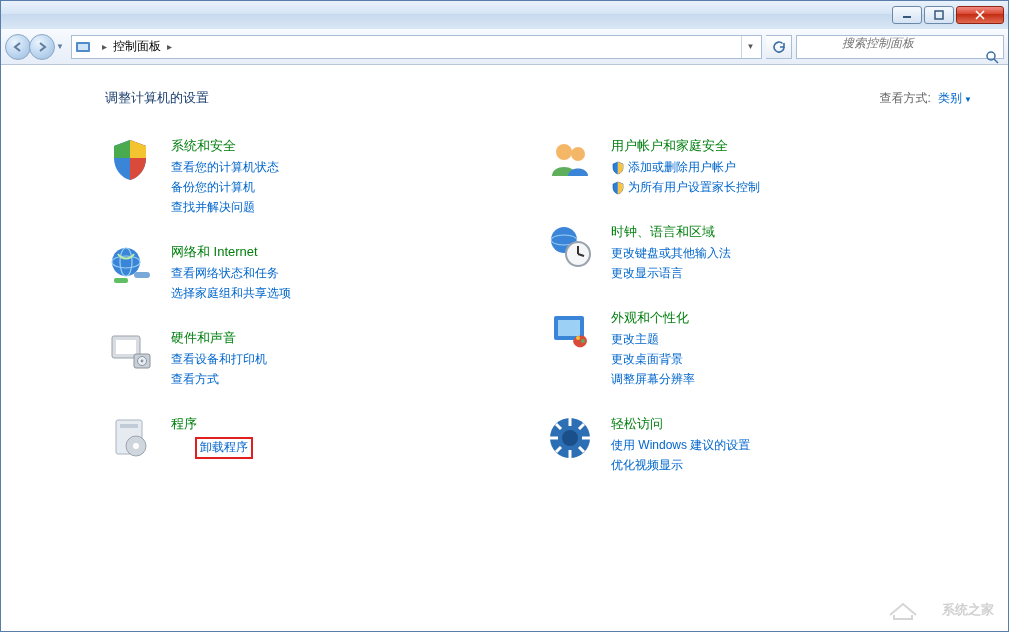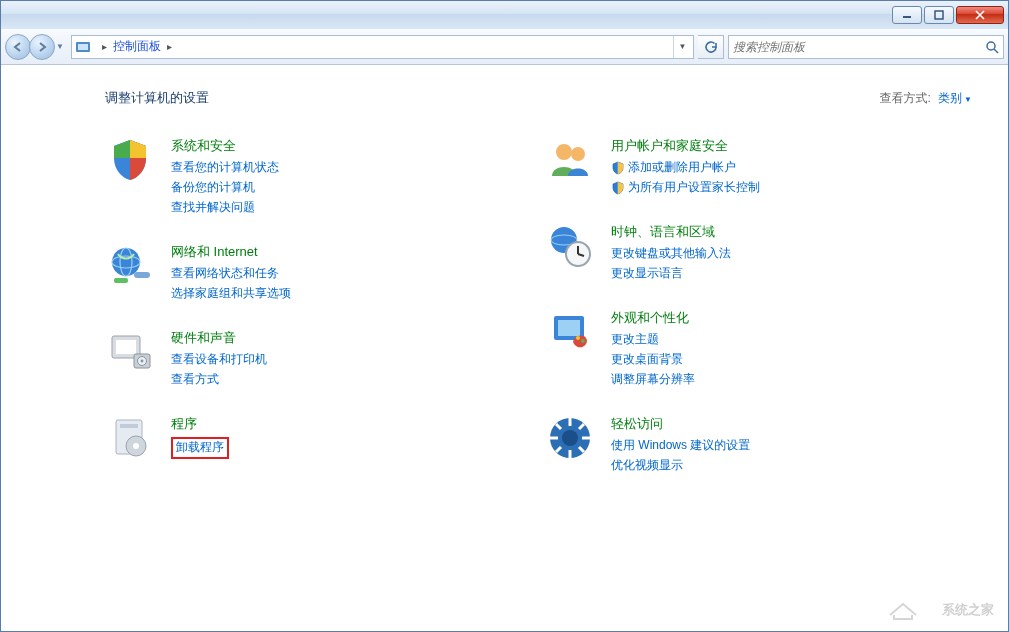--- a/index.html
+++ b/index.html
@@ -10,45 +10,45 @@
 .win-btn.close { width: 48px; background: linear-gradient(#f08b84,#d9452d 45%,#c22d14 46%,#e36a4f); color:#fff; border-color:#8e2414; }
 .win-btn svg { display:block; }
 
 .navbar { height: 36px; background: linear-gradient(#f7fafe,#e7eef8); border-bottom: 1px solid #b7c6d9; display:flex; align-items:center; padding:0 4px; gap:4px; }
 .nav-back-group { display:flex; align-items:center; }
 .nav-circle { width: 26px; height:26px; border-radius:50%; background: radial-gradient(circle at 35% 30%, #eaf4fe, #bcd5ef 55%, #9bbbdd); border:1px solid #89a7c6; display:flex; align-items:center; justify-content:center; color:#5f7c99; font-size:12px; margin-right:-2px; cursor:pointer; }
 .nav-dd { width:14px; height:22px; display:flex; align-items:center; justify-content:center; color:#5a7ca8; font-size:8px; cursor:pointer; }
 
 .addrbar { flex:1; height:24px; border:1px solid #a9bdd4; background:#fff; display:flex; align-items:center; padding:0 2px; }
 .addr-icon { width:18px; height:18px; display:flex; align-items:center; justify-content:center; margin-right:4px; }
-.addr-text { font-size:12px; color:#1d4ed8; }
+.addr-text { font-size:12px; color:#000000; }
 .addr-arrow { font-size:10px; color:#555; margin:0 6px; }
 .addr-dd { margin-left:auto; width:18px; height:100%; border-left:1px solid #c9d6e6; display:flex; align-items:center; justify-content:center; font-size:8px; color:#555; cursor:pointer; }
 .refresh-btn { width:26px; height:24px; border:1px solid #a9bdd4; border-left:none; background:linear-gradient(#fefefe,#e8eef6); display:flex; align-items:center; justify-content:center; cursor:pointer; color:#3a6ea5; }
 
-.searchbar { width:276px; height:24px; border:1px solid #a9bdd4; background:#fff; display:flex; align-items:center; padding:0 4px; }
+.searchbar { width:208px; height:24px; border:1px solid #a9bdd4; background:#fff; display:flex; align-items:flex-end; padding:0 4px;flex-direction:column; }
 .searchbar input { flex:1; border:none; outline:none; font-size:12px; font-style:italic; color:#888; background:transparent; }
 .search-icon { color:#3a6ea5; cursor:pointer; display:flex; }
 
 .content { flex:1; background:#fff; padding:24px 36px 20px 104px; overflow:auto; position:relative;border-radius:13px; }
 .content-header { display:flex; justify-content:space-between; align-items:center; margin-bottom:28px; }
 .page-title { font-size:13px; color:#1a3e6e; font-weight:normal; }
 .view-mode { font-size:12px; color:#666;text-align:right; }
 .view-mode .link { color:#0066cc; margin-left:4px; cursor:pointer; }
 .view-mode .dd { font-size:8px; margin-left:2px; }
 
 .categories { display:flex; gap:80px; }
 .col { flex:1; max-width:360px; }
 .cat { display:flex; margin-bottom:22px; }
 .cat-icon { width:50px; height:50px; flex-shrink:0; margin-right:16px; display:flex; align-items:center; justify-content:center; }
 .cat-body { padding-top:2px; }
 .cat-title { font-size:13px; color:#007f0e; margin-bottom:4px; cursor:pointer; }
 .cat-link { font-size:12px; color:#0066cc; display:flex; align-items:center; margin-bottom:3px; cursor:pointer; }
 .cat-link .shield { display:inline-flex; margin-right:3px; }
-.highlight { border:2px solid #e02020; padding:0 3px 1px 3px; display:inline-block; }
+.highlight { border:2px solid #e02020; padding:0 3px 1px 3px; display:inline-block;margin-left:24px; }
 
 .watermark { position:absolute; right:14px; bottom:10px; font-size:13px; color:rgba(120,120,120,0.35); font-weight:bold; display:flex; align-items:center; gap:22px; pointer-events:none; }
 .watermark svg { opacity:0.35; }
 
 
 </style>
 </head>
 <body>
 
 <div class="window">

